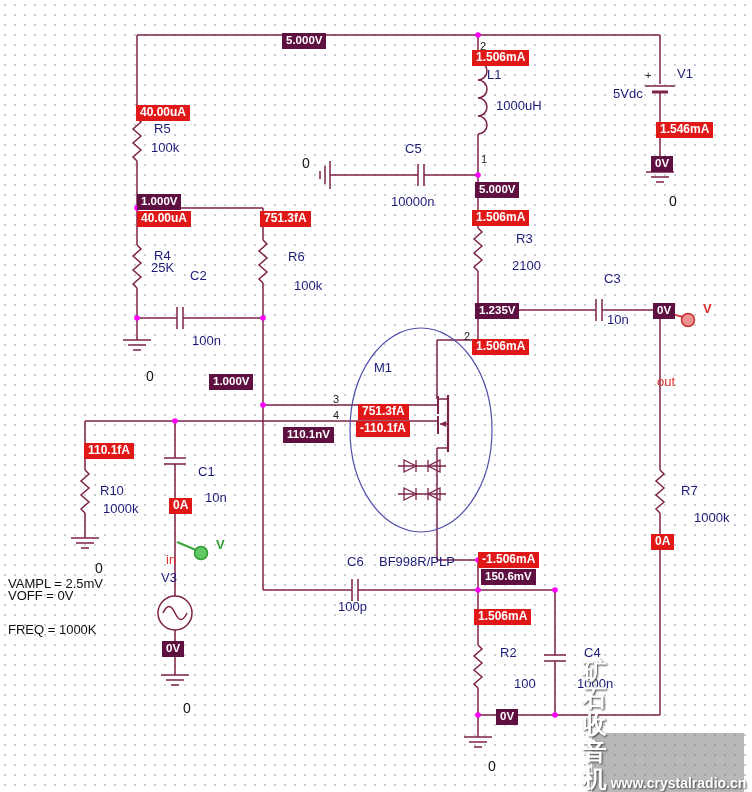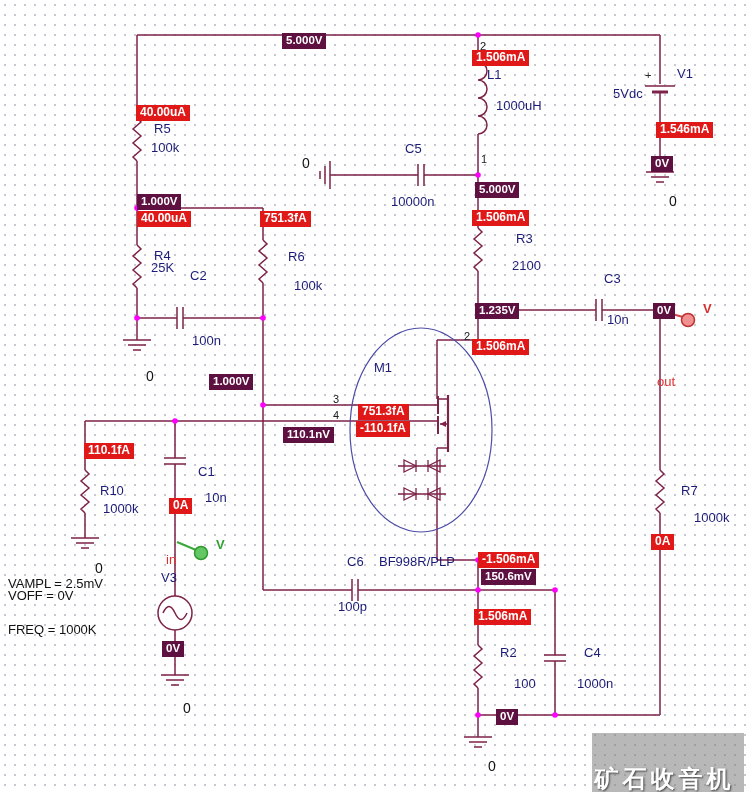--- a/index.html
+++ b/index.html
@@ -225,15 +225,16 @@
   <div class="abs gz" style="left:183px;top:700px">0</div>
   <div class="abs gz" style="left:488px;top:758px">0</div>
 
   <div class="abs red" style="left:657px;top:374px">out</div>
   <div class="abs red" style="left:166px;top:552px">in</div>
   <div class="abs pv-red" style="left:703px;top:301px">V</div>
   <div class="abs pv-green" style="left:216px;top:537px">V</div>
 
   <div id="wm">
     <div class="t1">矿石收音机</div>
+    <div class="t2">www.crystalradio.cn</div>
   </div>
 
 </div>
 
 </body></html>

